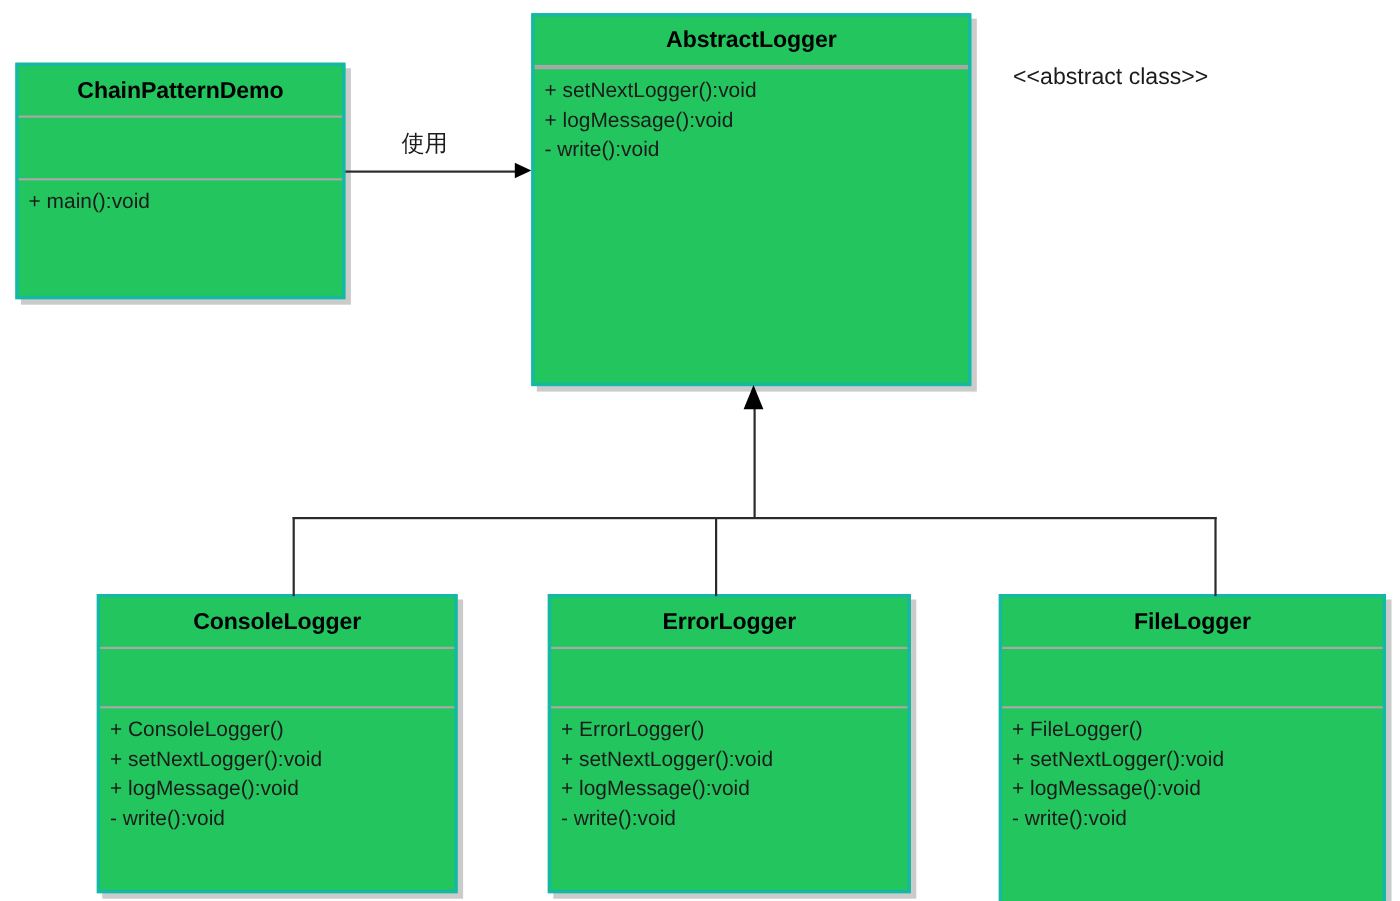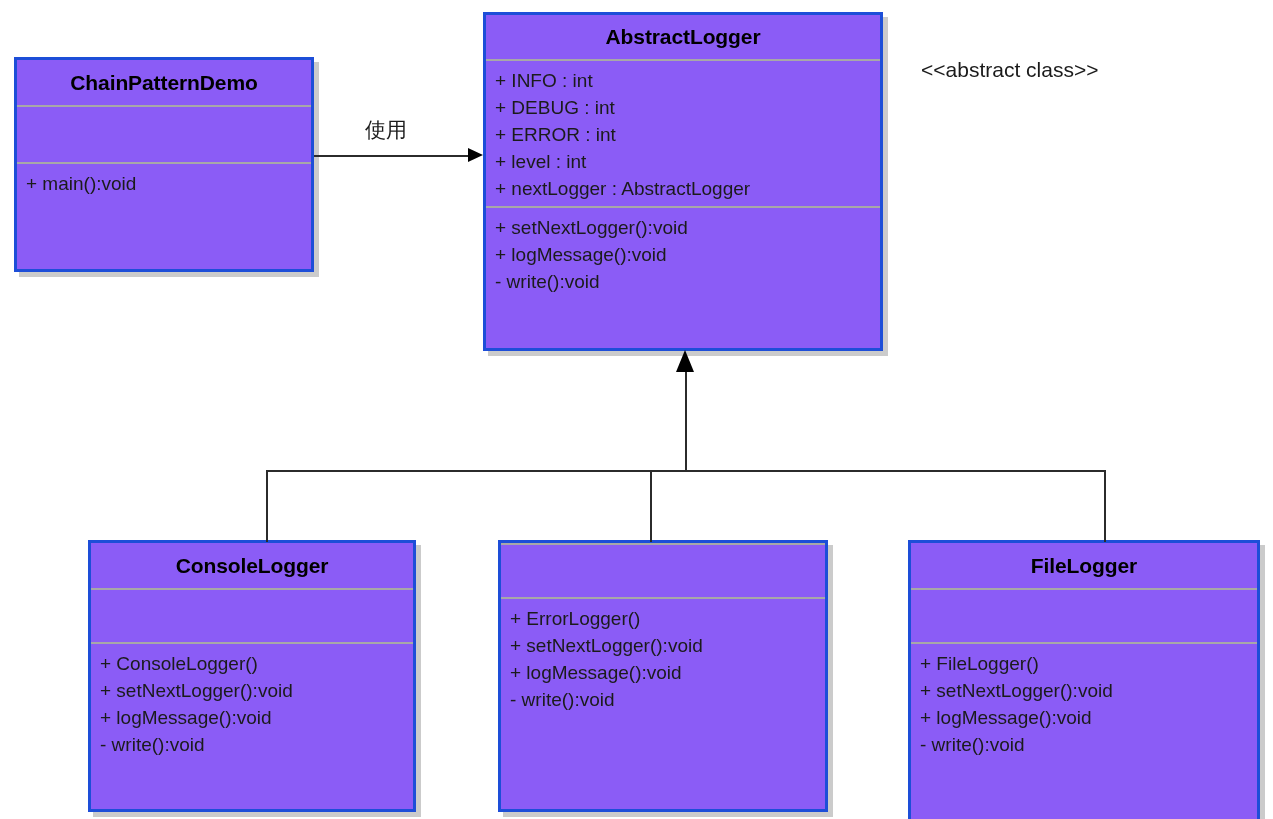--- a/index.html
+++ b/index.html
@@ -17,22 +17,22 @@
     width: 1273px;
     height: 819px;
     background: #ffffff;
     overflow: hidden;
   }
 
   
   .uml-class {
     position: absolute;
     box-sizing: border-box;
-    background: #8b5cf6;
-    border: 3px solid #1d4ed8;
+    background: #22c55e;
+    border: 3px solid #14b8a6;
     box-shadow: 5px 5px 0 0 rgba(160,160,160,0.55);
   }
   .uml-title {
     text-align: center;
     font-weight: bold;
     font-size: 21px;
     color: #000000;
     letter-spacing: -0.1px;
     box-sizing: border-box;
     display: flex;
@@ -121,27 +121,20 @@
     <div class="uml-compartment" style="height:55px;"></div>
     <div class="uml-sep"></div>
     <div class="uml-compartment">
       <div class="uml-member">+ main():void</div>
     </div>
   </div>
 
   <div class="uml-class" id="box-abstract">
     <div class="uml-title" style="height:44px;">AbstractLogger</div>
     <div class="uml-sep"></div>
-    <div class="uml-compartment" style="height:145px;">
-      <div class="uml-member">+ INFO : int</div>
-      <div class="uml-member">+ DEBUG : int</div>
-      <div class="uml-member">+ ERROR : int</div>
-      <div class="uml-member">+ level : int</div>
-      <div class="uml-member">+ nextLogger : AbstractLogger</div>
-    </div>
     <div class="uml-sep"></div>
     <div class="uml-compartment">
       <div class="uml-member">+ setNextLogger():void</div>
       <div class="uml-member">+ logMessage():void</div>
       <div class="uml-member">- write():void</div>
     </div>
   </div>
 
   <div class="uml-class" id="box-console">
     <div class="uml-title" style="height:45px;">ConsoleLogger</div>
@@ -150,20 +143,21 @@
     <div class="uml-sep"></div>
     <div class="uml-compartment">
       <div class="uml-member">+ ConsoleLogger()</div>
       <div class="uml-member">+ setNextLogger():void</div>
       <div class="uml-member">+ logMessage():void</div>
       <div class="uml-member">- write():void</div>
     </div>
   </div>
 
   <div class="uml-class" id="box-error">
+    <div class="uml-title" style="height:45px;">ErrorLogger</div>
     <div class="uml-sep"></div>
     <div class="uml-compartment" style="height:52px;"></div>
     <div class="uml-sep"></div>
     <div class="uml-compartment">
       <div class="uml-member">+ ErrorLogger()</div>
       <div class="uml-member">+ setNextLogger():void</div>
       <div class="uml-member">+ logMessage():void</div>
       <div class="uml-member">- write():void</div>
     </div>
   </div>

